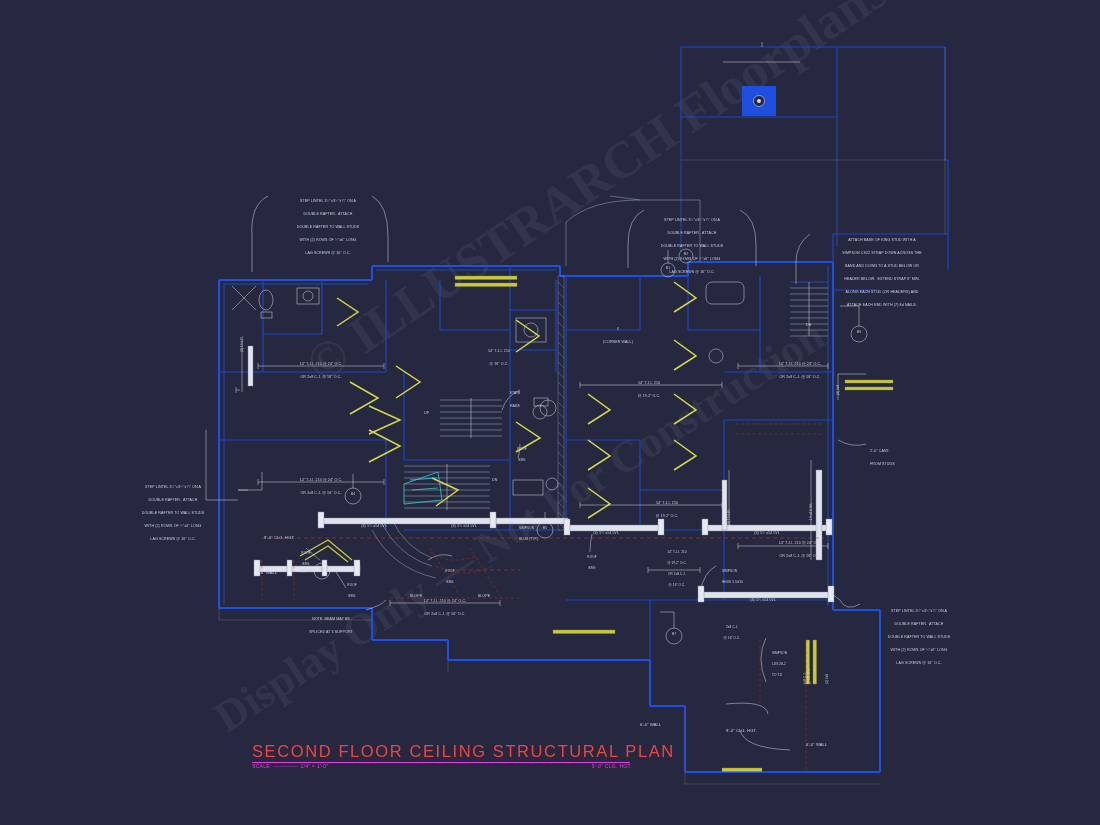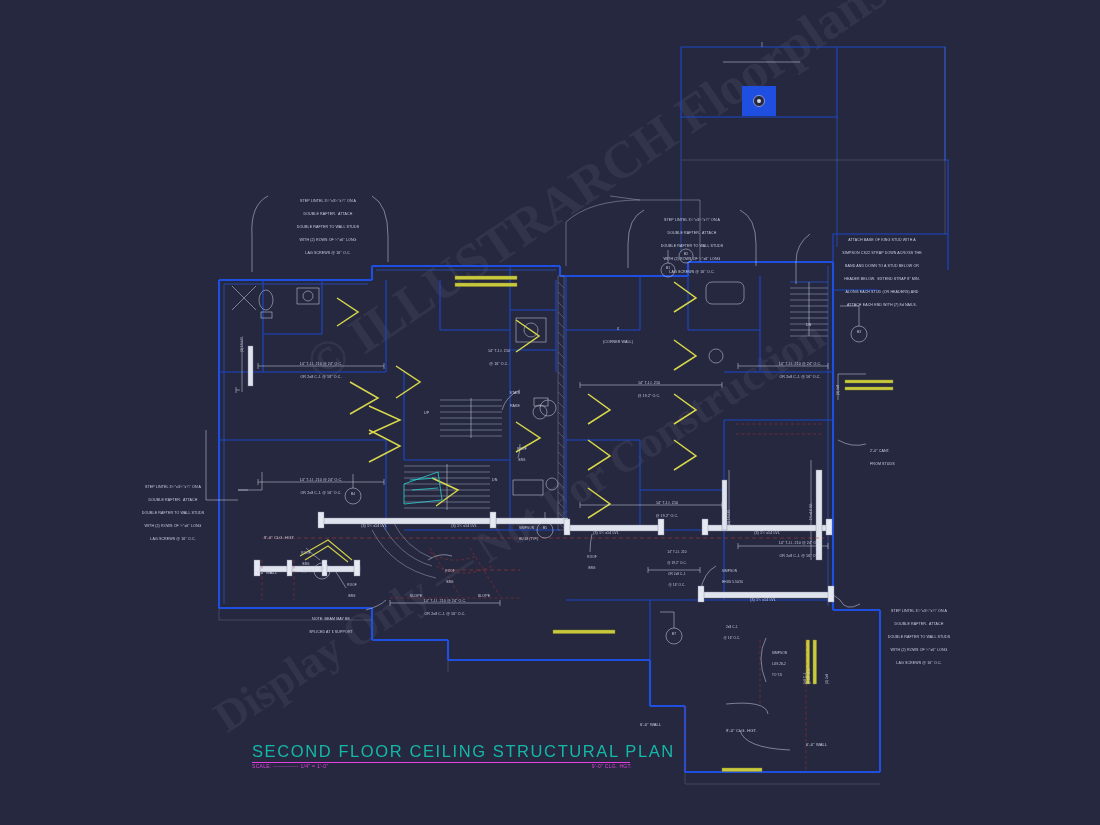--- a/index.html
+++ b/index.html
@@ -18,21 +18,21 @@
      font-family:"Liberation Sans",sans-serif;letter-spacing:.1px;}
   .tw{color:#c9cfe0;}          
   .tc{text-align:center;}
   .tl{text-align:left;}
   .f3{font-size:3.1px;}
   .f35{font-size:3.6px;}
   .f4{font-size:4.1px;}
 
   
   #title-block{position:absolute;left:252px;top:742px;width:380px;}
-  .title-main{font-family:"Liberation Sans",sans-serif;color:#14b8a6;
+  .title-main{font-family:"Liberation Sans",sans-serif;color:#ef4444;
               font-size:16.5px;letter-spacing:1.6px;white-space:nowrap;}
   .title-rule{height:1px;background:#e43fe0;margin-top:1px;width:378px;}
   .title-sub{position:relative;height:9px;}
   .title-sub .s-left{position:absolute;left:0;top:0;color:#e43fe0;font-size:5px;letter-spacing:.3px;white-space:nowrap;}
   .title-sub .s-right{position:absolute;right:0;top:0;color:#e43fe0;font-size:5px;letter-spacing:.3px;white-space:nowrap;}
 
   
   svg.layer{position:absolute;left:0;top:0;width:1100px;height:825px;overflow:visible;}
   .wall-out{fill:none;stroke:#1f4fe0;stroke-width:2.1;}
   .wall-in{fill:none;stroke:#1b46c8;stroke-width:1.15;}

